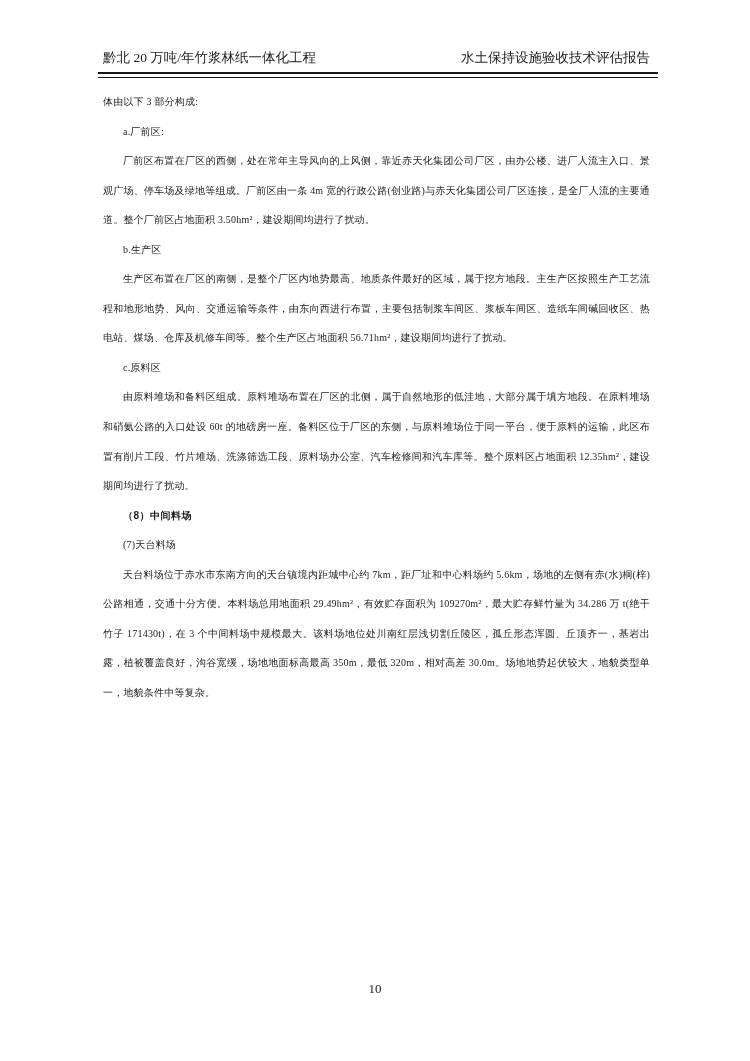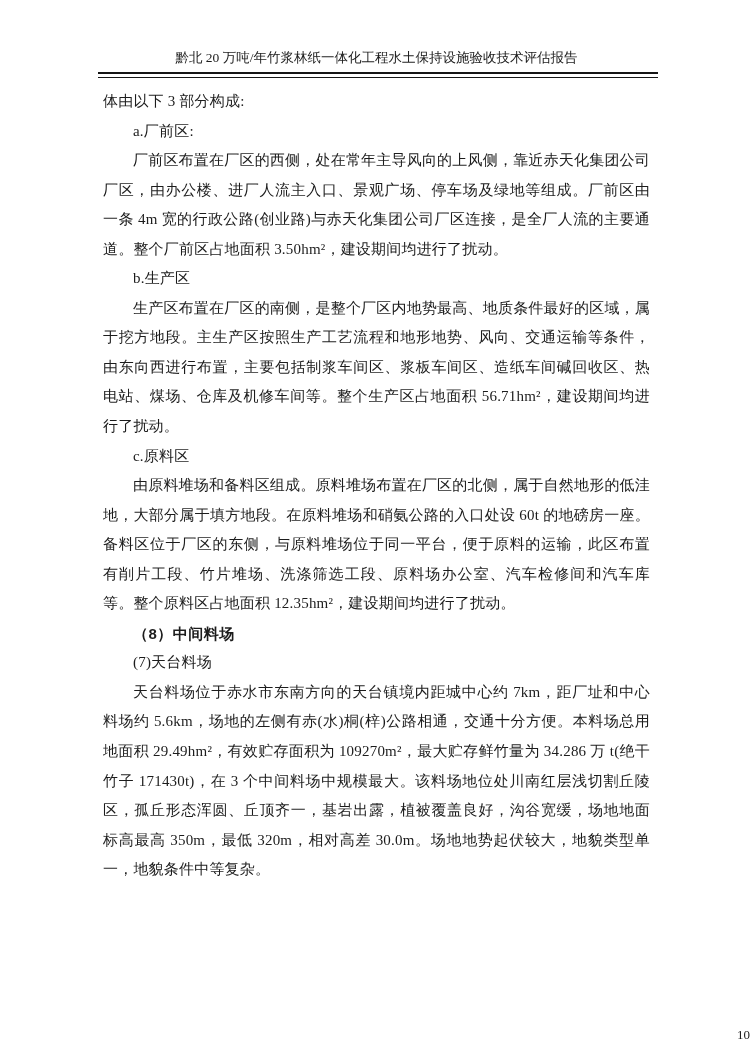--- a/index.html
+++ b/index.html
@@ -16,66 +16,66 @@
     color: #1c1c1c;
     font-family: "Liberation Serif", "DejaVu Serif", serif;
     overflow: hidden;
   }
   .header {
     position: absolute;
     top: 49px;
     left: 103px;
     right: 100px;
     display: flex;
-    justify-content: center;
+    justify-content: space-between;
     align-items: baseline;
     font-size: 13.5px;
     line-height: 1.35;
     white-space: nowrap;
   }
   .header-rule {
     position: absolute;
     top: 72px;
     left: 98px;
     right: 92px;
     height: 6px;
     box-sizing: border-box;
     border-top: 2.5px solid #151515;
     border-bottom: 1px solid #151515;
   }
   .doc-body {
     position: absolute;
     top: 87px;
     left: 103px;
     width: 547px;
-    font-size: 15px;
+    font-size: 10px;
     line-height: 29.55px;
     text-align: justify;
     text-justify: inter-ideograph;
     letter-spacing: 0.2px;
   }
   .doc-body p {
     margin: 0;
     padding: 0;
   }
   .indent {
     text-indent: 2em;
   }
   .sec-head {
     text-indent: 2em;
     font-weight: bold;
     font-family: "Liberation Sans", "DejaVu Sans", sans-serif;
     letter-spacing: 0.5px;
   }
   .footer {
     position: absolute;
-    top: 1027px;
+    top: 981px;
     left: 0;
     width: 100%;
-    text-align: right;
+    text-align: center;
     font-size: 13px;
   }
 </style>
 </head>
 <body>
 
 <div class="page">
 
   <div class="header">
     <span>黔北 20 万吨/年竹浆林纸一体化工程</span>

